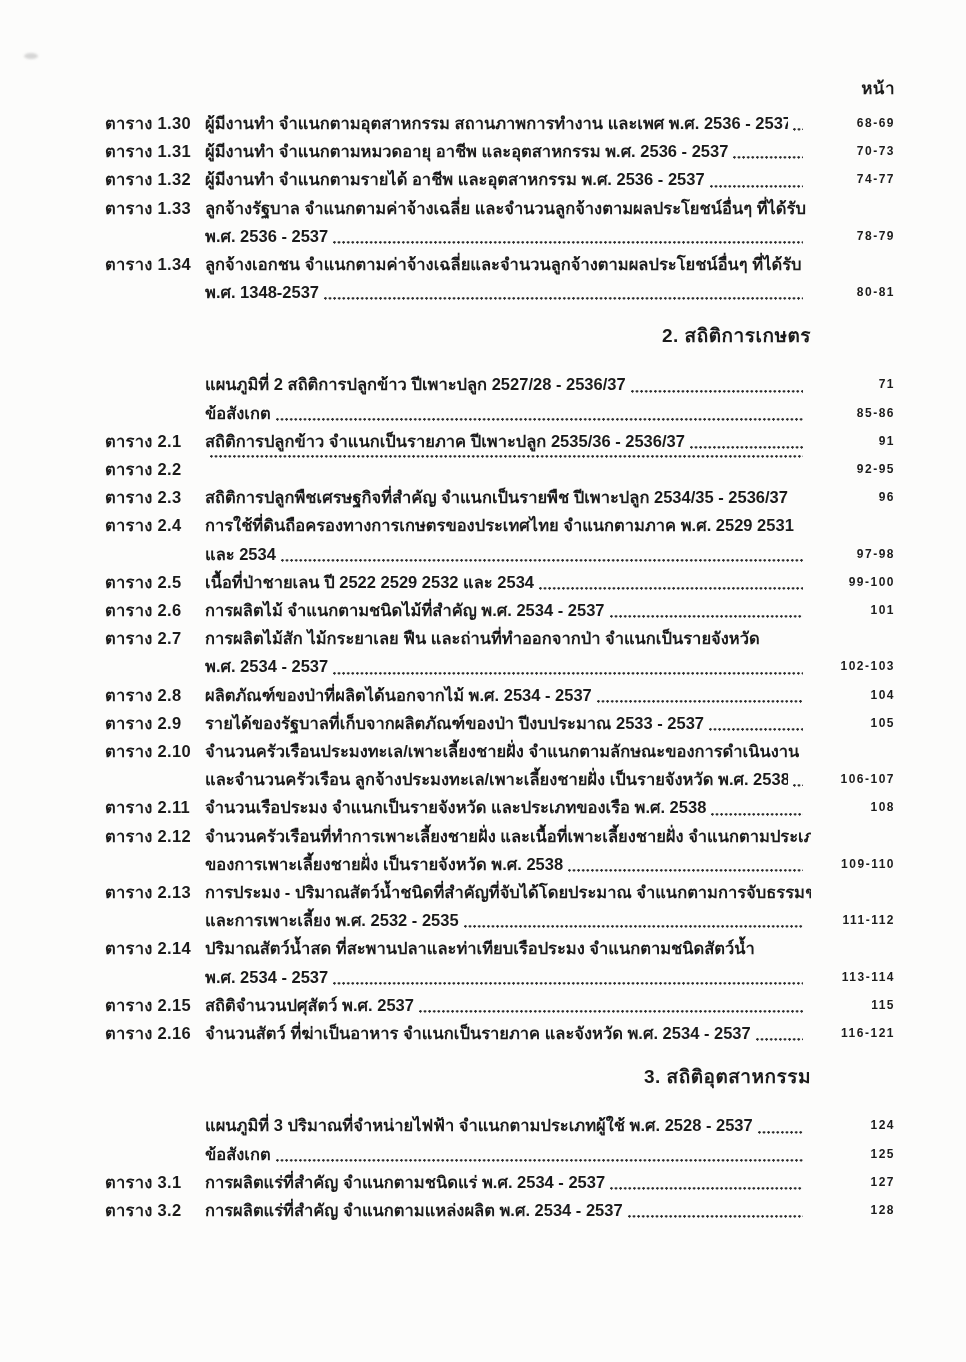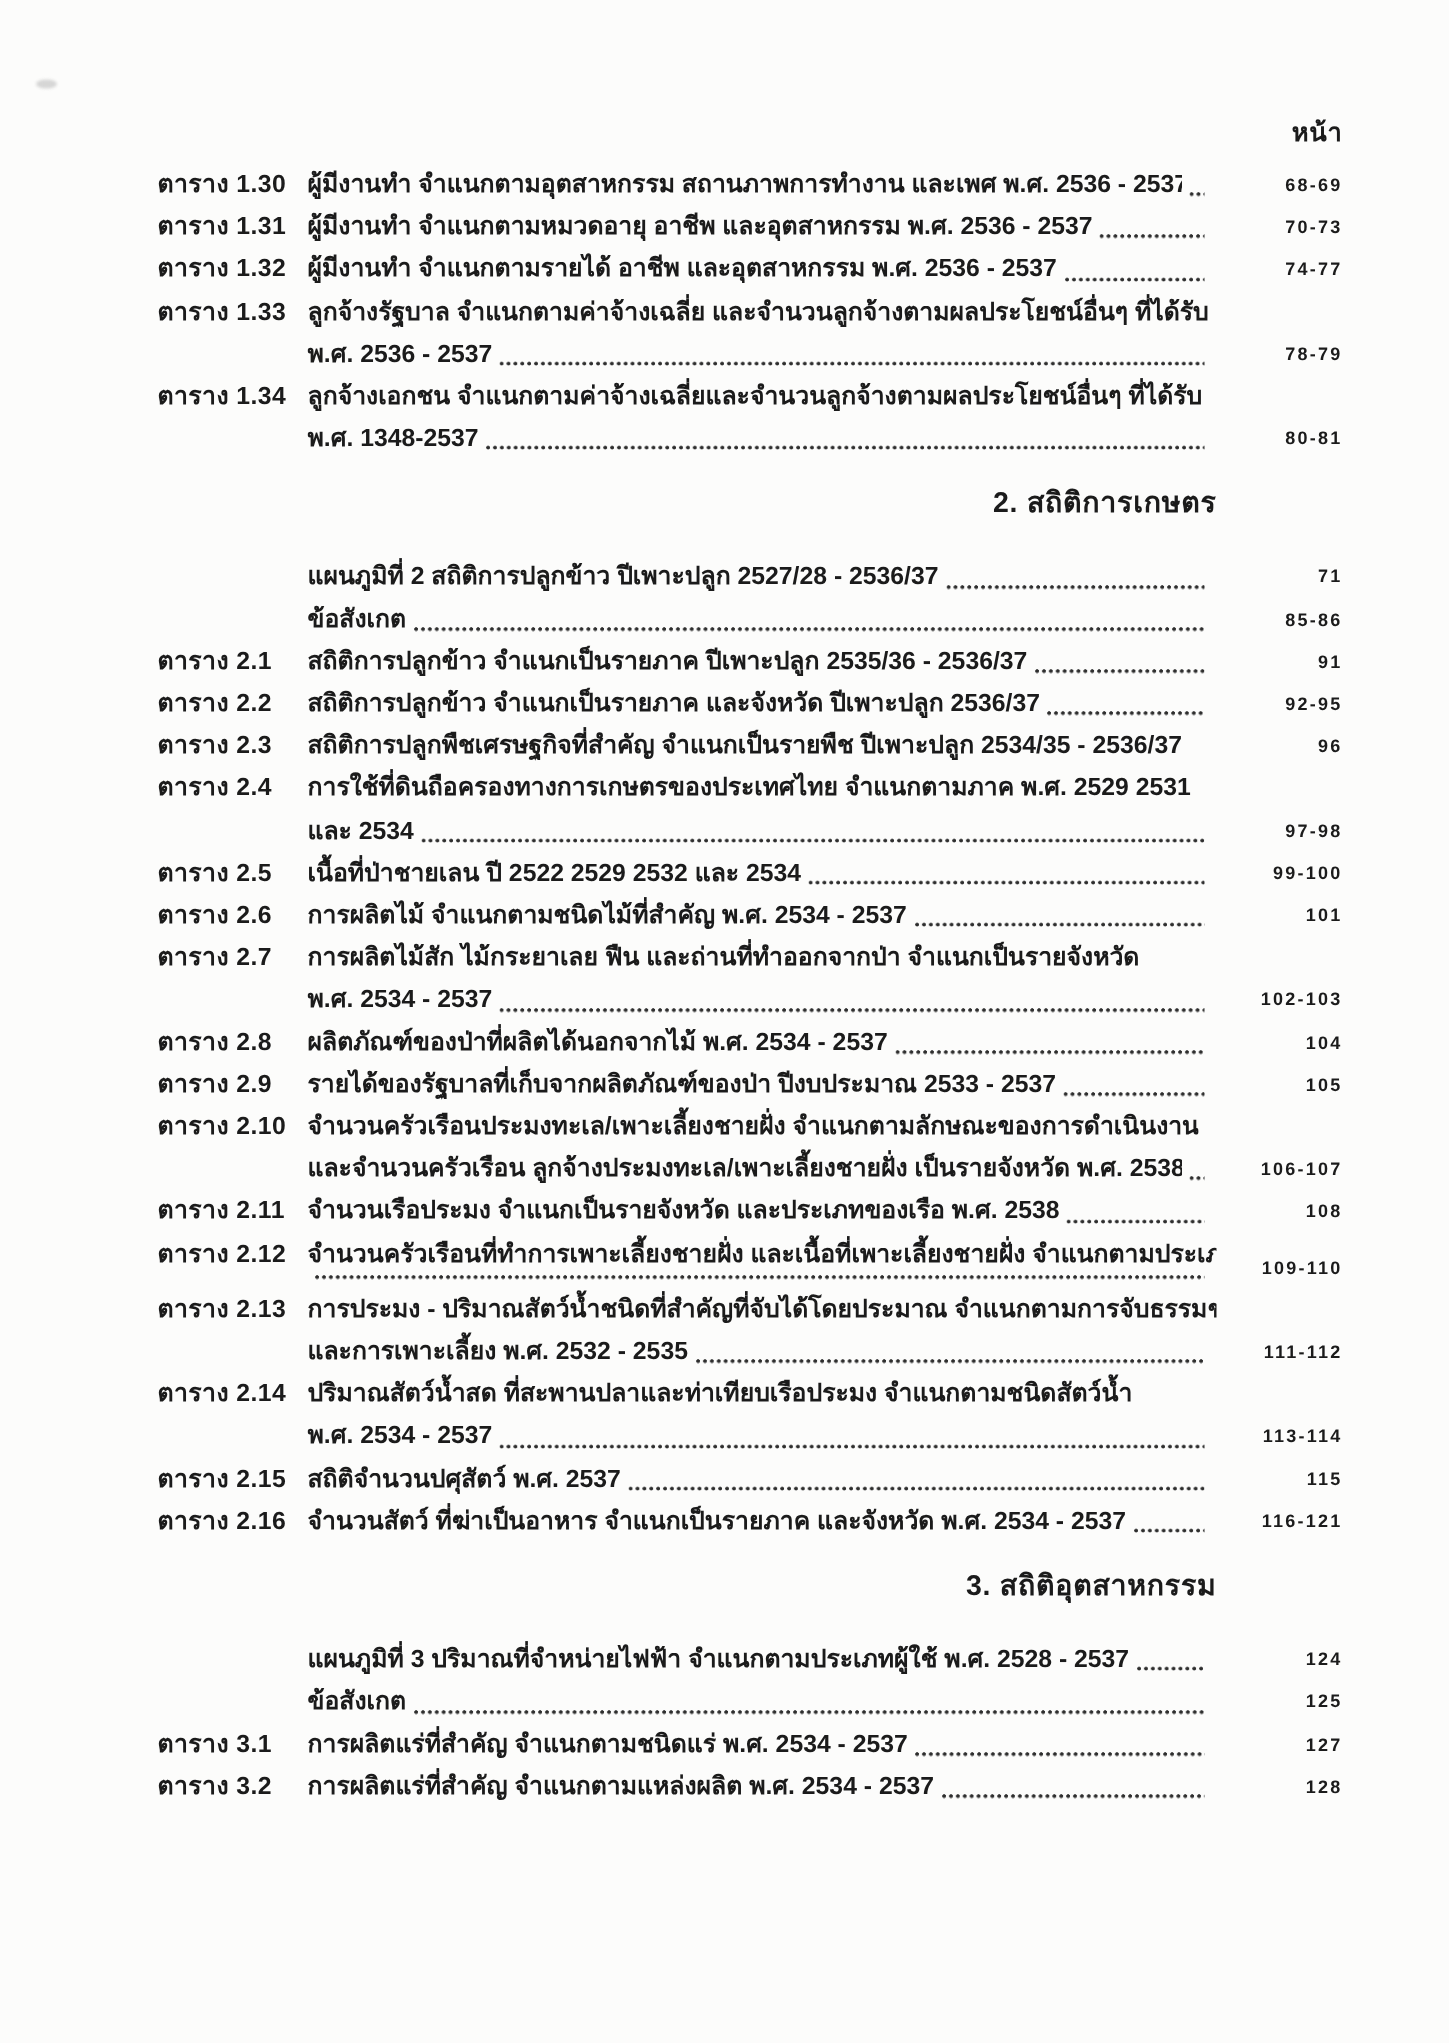--- a/index.html
+++ b/index.html
@@ -185,21 +185,20 @@
               <span class="txt">สถิติการปลูกข้าว จำแนกเป็นรายภาค ปีเพาะปลูก 2535/36 - 2536/37</span>
               <span class="leader"></span>
             </div>
           </div>
           <div class="pagenum">91</div>
         </div>
         <div class="toc-row">
           <div class="label">ตาราง 2.2</div>
           <div class="desc">
             <div class="line">
-              <span class="txt">สถิติการปลูกข้าว จำแนกเป็นรายภาค และจังหวัด ปีเพาะปลูก 2536/37</span>
               <span class="leader"></span>
             </div>
           </div>
           <div class="pagenum">92-95</div>
         </div>
         <div class="toc-row">
           <div class="label">ตาราง 2.3</div>
           <div class="desc">
             <div class="line">
               <span class="txt">สถิติการปลูกพืชเศรษฐกิจที่สำคัญ จำแนกเป็นรายพืช ปีเพาะปลูก 2534/35 - 2536/37</span>
@@ -296,20 +295,21 @@
           </div>
           <div class="pagenum">108</div>
         </div>
         <div class="toc-row">
           <div class="label">ตาราง 2.12</div>
           <div class="desc">
             <div class="line">
               <span class="txt">จำนวนครัวเรือนที่ทำการเพาะเลี้ยงชายฝั่ง และเนื้อที่เพาะเลี้ยงชายฝั่ง จำแนกตามประเภท</span>
             </div>
             <div class="line">
+              <span class="txt">ของการเพาะเลี้ยงชายฝั่ง เป็นรายจังหวัด พ.ศ. 2538</span>
               <span class="leader"></span>
             </div>
           </div>
           <div class="pagenum">109-110</div>
         </div>
         <div class="toc-row">
           <div class="label">ตาราง 2.13</div>
           <div class="desc">
             <div class="line">
               <span class="txt">การประมง - ปริมาณสัตว์น้ำชนิดที่สำคัญที่จับได้โดยประมาณ จำแนกตามการจับธรรมชาติ</span>

